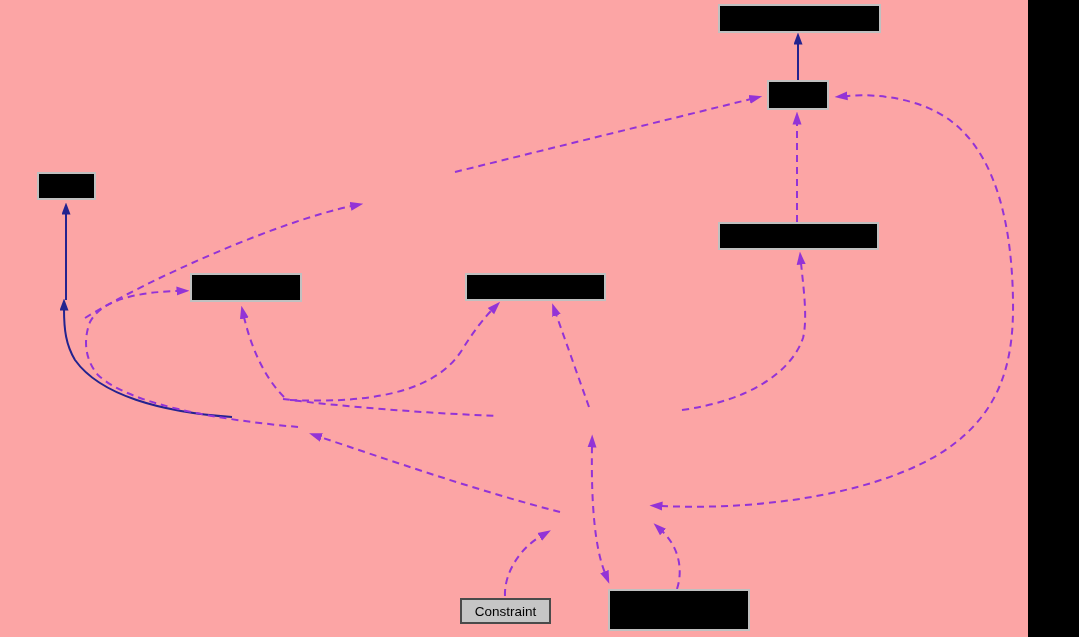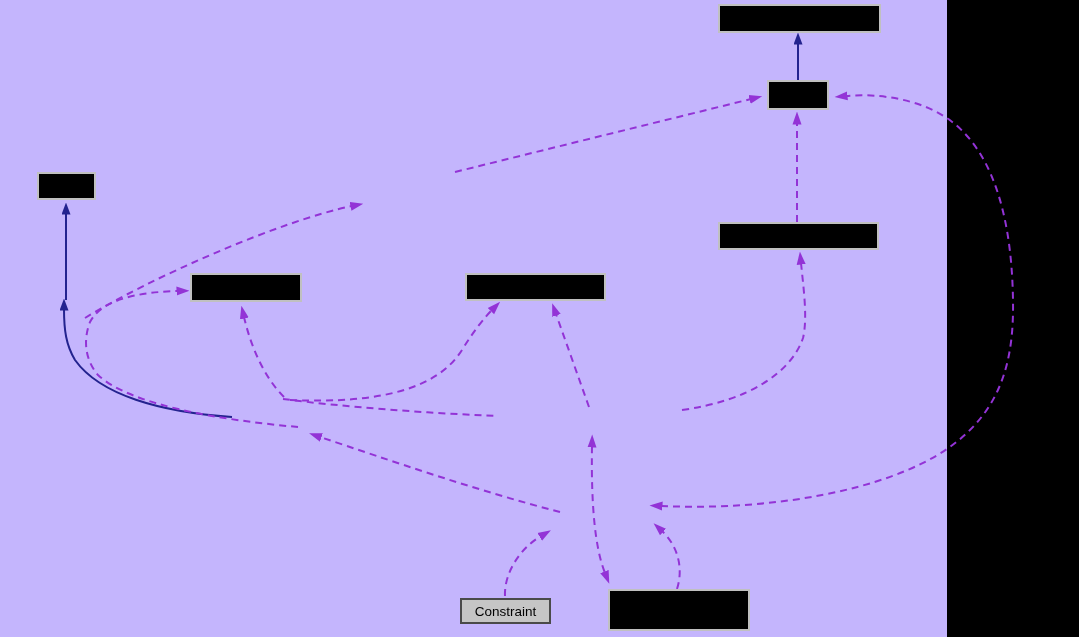--- a/index.html
+++ b/index.html
@@ -6,23 +6,23 @@
     margin: 0;
     padding: 0;
     background: #000000;
     width: 1079px;
     height: 637px;
     overflow: hidden;
     font-family: "Liberation Sans", sans-serif;
   }
   .graph-wrap {
     position: relative;
-    width: 947px;
+    width: 1028px;
     height: 637px;
-    background: #c4b5fd;
+    background: #fca5a5;
   }
   svg { display: block; }
   .node-rect {
     stroke-width: 2px;
   }
   .edge {
     fill: none;
   }
   .edge.solid {
     stroke-width: 2px;

